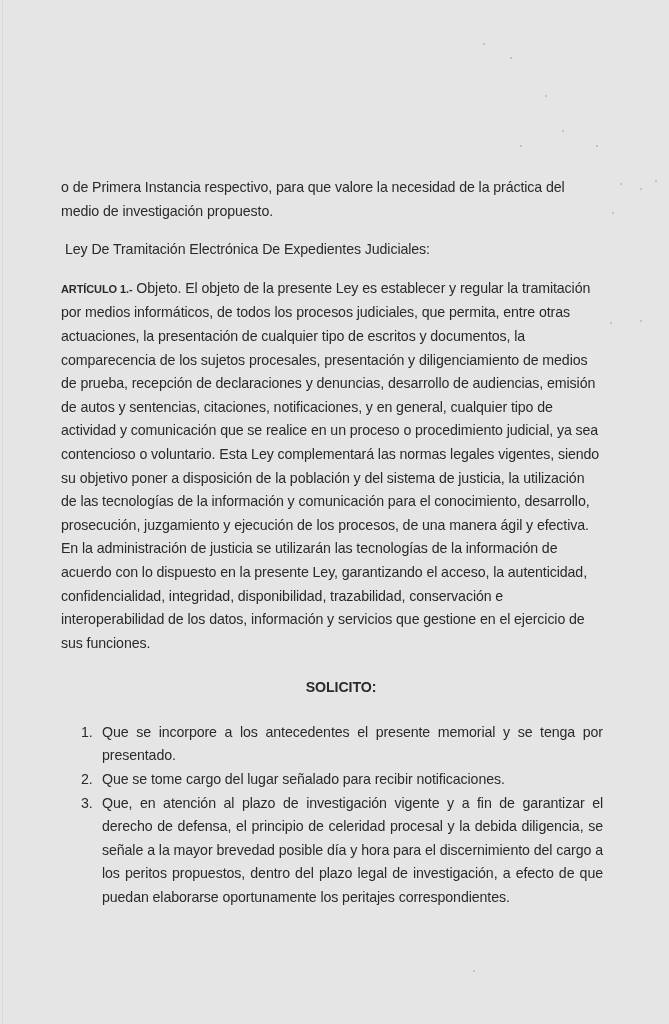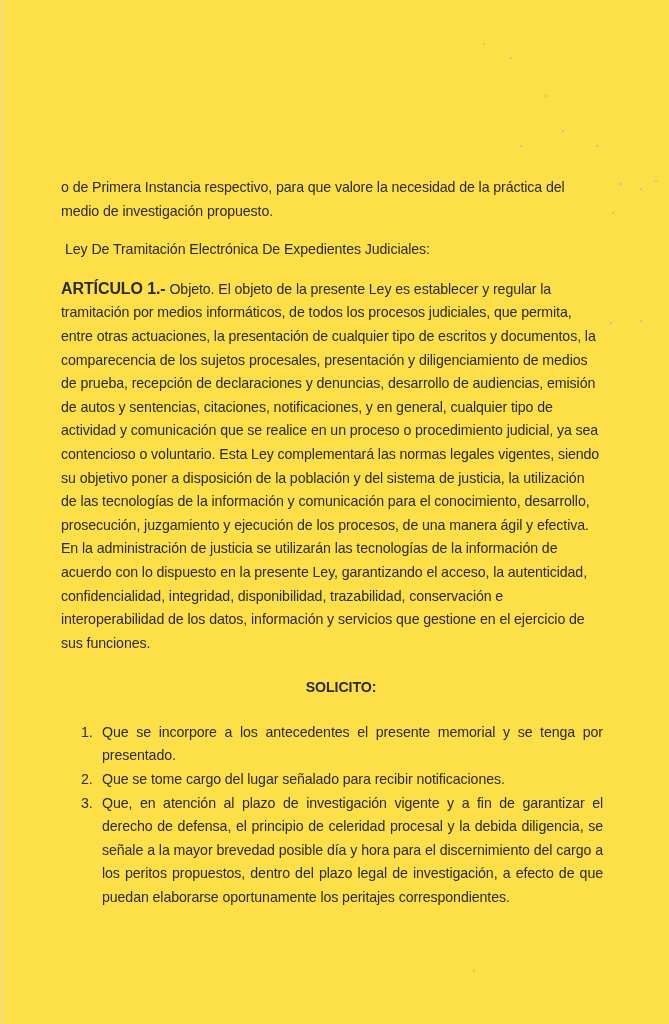--- a/index.html
+++ b/index.html
@@ -12,21 +12,21 @@
       height: 1024px;
       position: relative;
       overflow: hidden;
       font-family: "Liberation Sans", sans-serif;
       color: #2a2a2a;
     }
     .page {
       position: absolute;
       left: 0; top: 0;
       width: 669px; height: 1024px;
-      background: #fde047;
+      background: #e5e5e5;
     }
     .left-edge {
       position: absolute;
       left: 2px; top: 0;
       width: 1px; height: 1024px;
       background: #d8d8d8;
     }
     .content {
       position: absolute;
       left: 61px;
@@ -41,21 +41,21 @@
       text-align: justify;
     }
     .para.last-line-left { text-align: left; }
     .gap { height: 11px; }
     .heading-law {
       font-weight: normal;
       margin: 4px;
     }
     .article-label {
       font-weight: bold;
-      font-size: 16px;
+      font-size: 11px;
     }
     .section-title {
       font-weight: bold;
       text-align: center;
       margin: 8px;
       padding-left: 18px;
     }
     ol.requests {
       list-style: none;
       margin: 0;

